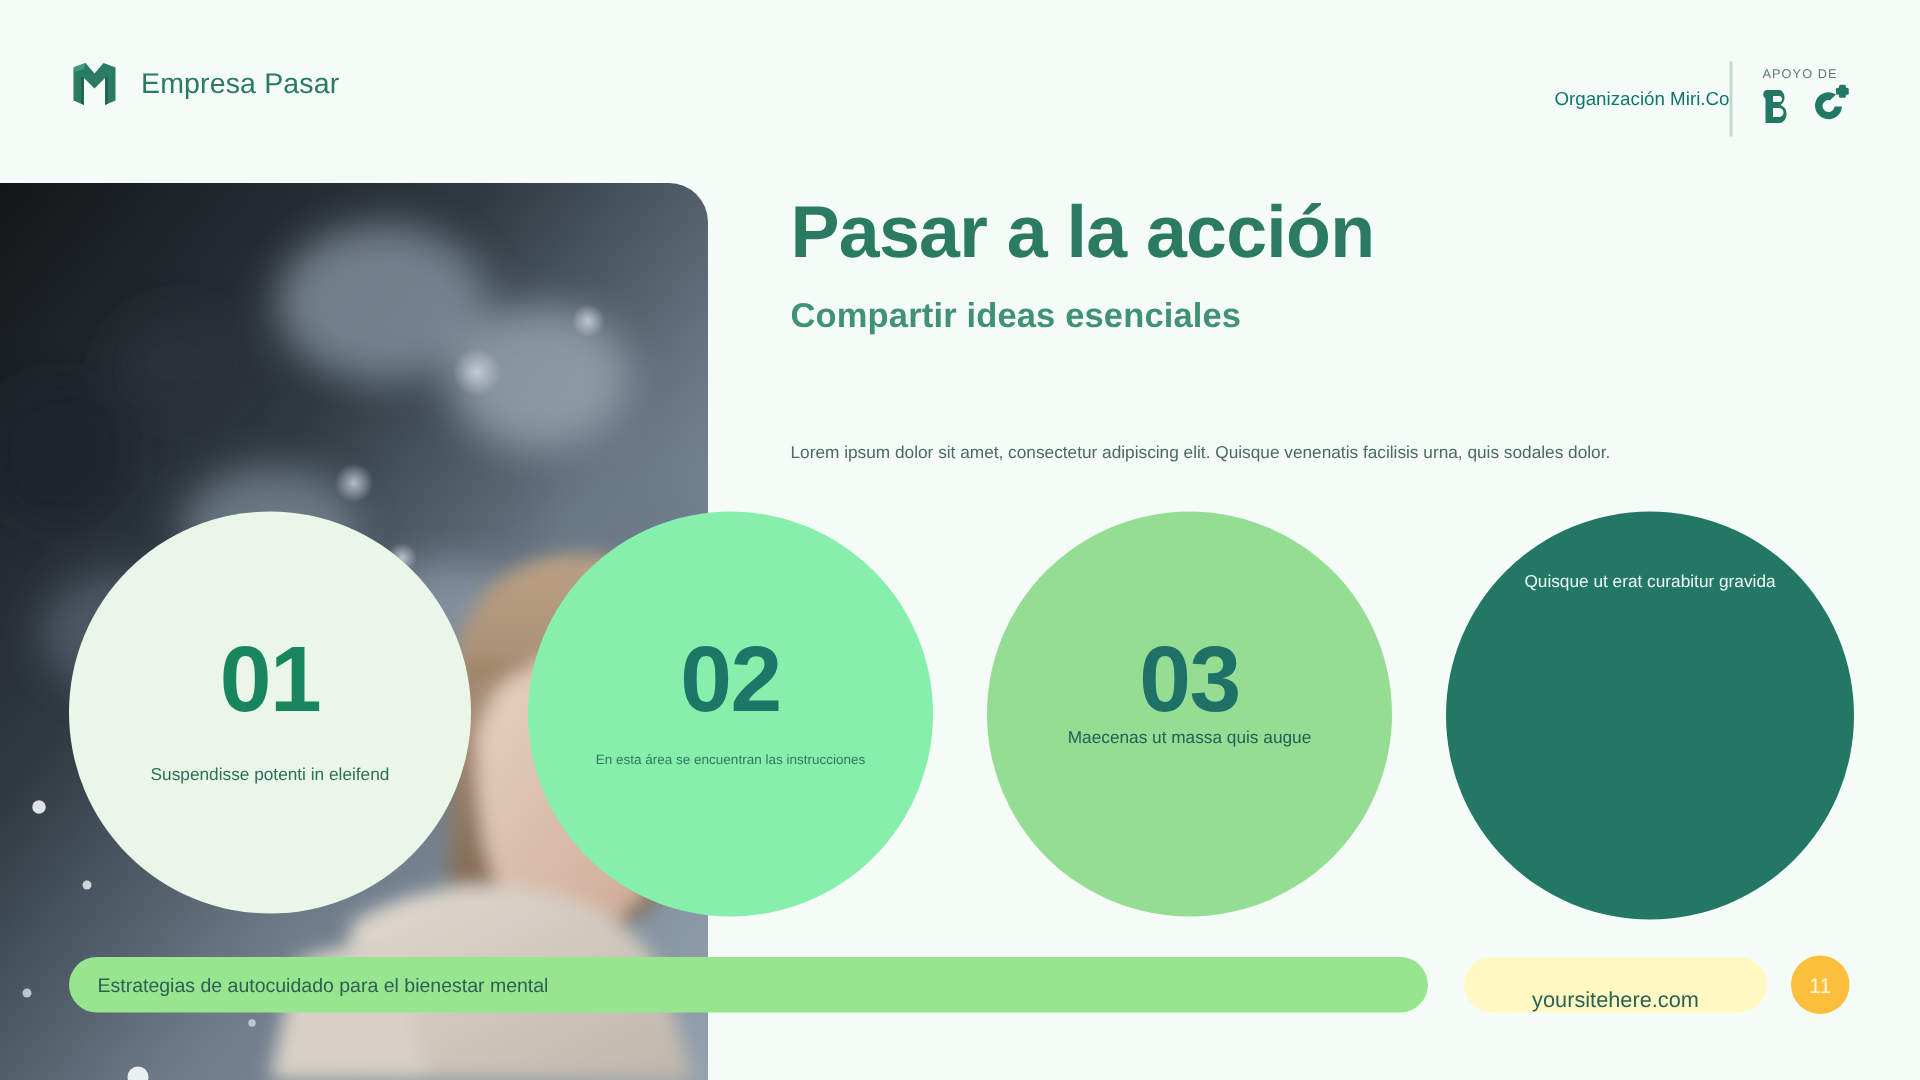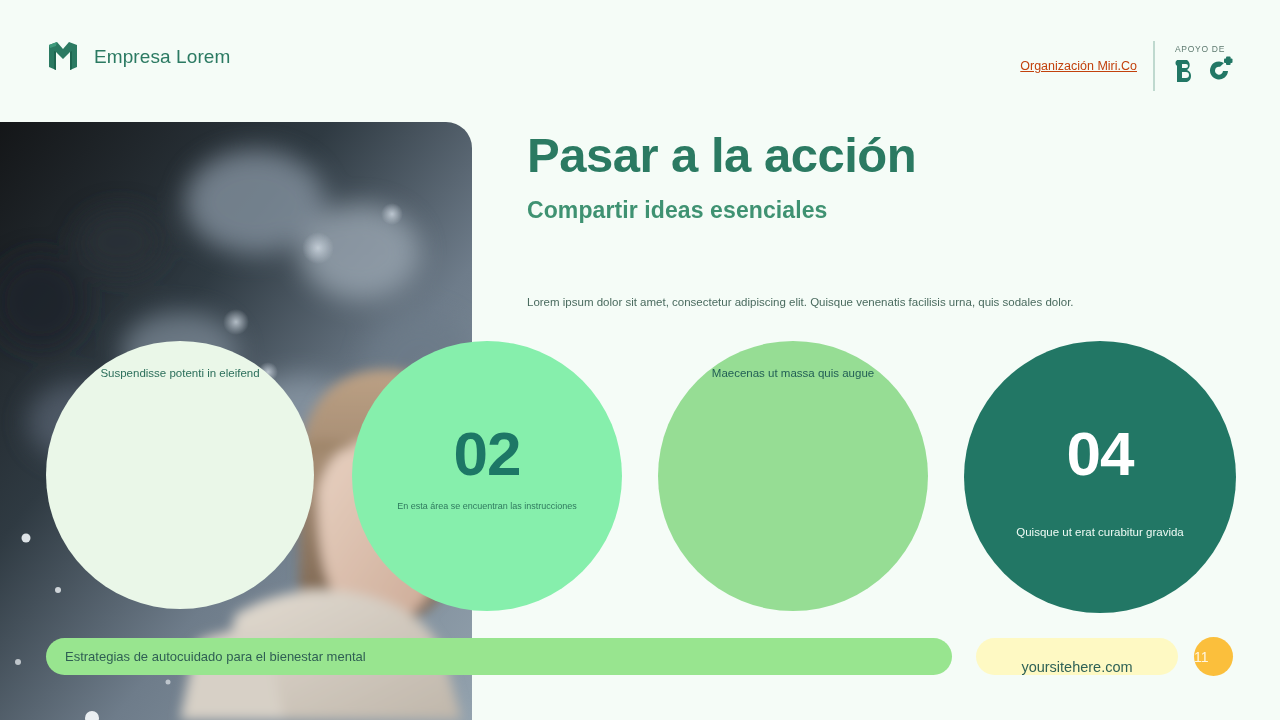--- a/index.html
+++ b/index.html
@@ -22,23 +22,21 @@
   #brand-logo { width:34px; height:34px; display:block; }
   #brand-name {
     font-size:19px; color:#2B7A62; letter-spacing:.1px;
   }
 
   #header-right {
     position:absolute; right:46px; top:38px;
     display:flex; align-items:center; gap:0px; height:56px;
   }
   #org-name {
-    font-size:12.5px; color:#c2410c; white-space:nowrap;
-    padding-right:16px;
-    text-decoration:underline;
+    font-size:12.5px; color:#0f766e; white-space:nowrap;
   }
   #header-divider {
     width:2px; height:50px; background:#BFD9CF;
   }
   #apoyo-block {
     padding-left:20px; display:flex; flex-direction:column;
     justify-content:center; gap:2px;
   }
   #apoyo-label {
     font-size:8.5px; letter-spacing:.7px; color:#5E7A70;
@@ -86,60 +84,60 @@
   #circle-3 { left:658px; top:341px; width:270px; height:270px; background:#96DD94; }
   #circle-4 { left:964px; top:341px; width:272px; height:272px; background:#227765; }
 
   #circle-1 .circle-num { color:#19855F; margin-top:82px; }
   #circle-2 .circle-num { color:#1D7766; margin-top:82px; }
   #circle-3 .circle-num { color:#1D7167; margin-top:82px; }
   #circle-4 .circle-num { color:#FFFFFF;  margin-top:82px; }
 
   #circle-1 .circle-cap { color:#2C6F5B; font-size:11.5px; margin-top:25px; }
   #circle-2 .circle-cap { color:#2F7A5E; font-size:9px;    margin-top:16px; }
-  #circle-3 .circle-cap { color:#225F55; font-size:11.5px; margin-top:25px; }
+  #circle-3 .circle-cap { color:#225F55; font-size:11.5px; }
   #circle-4 .circle-cap { color:#EFFBF5; font-size:11.5px; margin-top:40px; }
 
   
   #footer-banner {
     position:absolute; left:46px; top:638px; width:906px; height:37px;
     background:#98E58F; border-radius:19px;
     display:flex; align-items:center;
   }
   #footer-banner-text {
     padding-left:19px; font-size:13px; color:#2F5F53;
   }
   #site-pill {
     position:absolute; left:976px; top:638px; width:202px; height:37px;
     background:#fef9c3; border-radius:19px;
     display:flex; align-items:flex-end; justify-content:center;
   }
   #site-pill-text { font-size:14.5px; color:#2E6156; }
   #page-badge {
     position:absolute; left:1194px; top:637px; width:39px; height:39px;
     background:#FBBF3C; border-radius:50%;
-    display:flex; align-items:center; 
+    display:flex; align-items:center; justify-content:center;
   }
   #page-badge-text { font-size:14px; color:#FFF6E3; }
 </style>
 </head>
 <body>
 
 <div id="header">
 
   <div id="brand">
     <span id="brand-logo-wrap">
       <svg id="brand-logo" viewBox="0 0 34 34">
         <path d="M3 5 L11 2 L17 9 L23 2 L31 5 L31 27 L24 30 L24 12 L17 19 L10 12 L10 30 L3 27 Z" fill="#2B7A62"></path>
         <path d="M3 5 L11 2 L10 6 L4 8 Z" fill="#3E9A7C"></path>
         <path d="M24 30 L24 12 L26 11 L26 29 Z" fill="#1E6650"></path>
         <path d="M10 30 L10 12 L8 11 L8 29 Z" fill="#1E6650"></path>
       </svg>
     </span>
-    <span id="brand-name">Empresa Lorem</span>
+    <span id="brand-name">Empresa Pasar</span>
   </div>
 
   <div id="header-right">
     <span id="org-name">Organización Miri.Co</span>
     <span id="header-divider"></span>
     <div id="apoyo-block">
       <span id="apoyo-label">APOYO DE</span>
       <div id="apoyo-logos">
         <span>
           <svg width="24" height="28" viewBox="0 0 24 28">
@@ -235,31 +233,32 @@
       <circle cx="250" cy="604" r="3.5" opacity=".75"></circle>
     </g>
   </svg>
 </div>
 
 <h1 id="title">Pasar a la acción</h1>
 <h2 id="subtitle">Compartir ideas esenciales</h2>
 <p id="body-text">Lorem ipsum dolor sit amet, consectetur adipiscing elit. Quisque venenatis facilisis urna, quis sodales dolor.</p>
 
 <div class="circle" id="circle-1">
+  <span class="circle-num">01</span>
   <span class="circle-cap">Suspendisse potenti in eleifend</span>
 </div>
 <div class="circle" id="circle-2">
   <span class="circle-num">02</span>
   <span class="circle-cap">En esta área se encuentran las instrucciones</span>
 </div>
 <div class="circle" id="circle-3">
+  <span class="circle-num">03</span>
   <span class="circle-cap">Maecenas ut massa quis augue</span>
 </div>
 <div class="circle" id="circle-4">
-  <span class="circle-num">04</span>
   <span class="circle-cap">Quisque ut erat curabitur gravida</span>
 </div>
 
 <div id="footer-banner">
   <span id="footer-banner-text">Estrategias de autocuidado para el bienestar mental</span>
 </div>
 <div id="site-pill">
   <span id="site-pill-text">yoursitehere.com</span>
 </div>
 <div id="page-badge">

